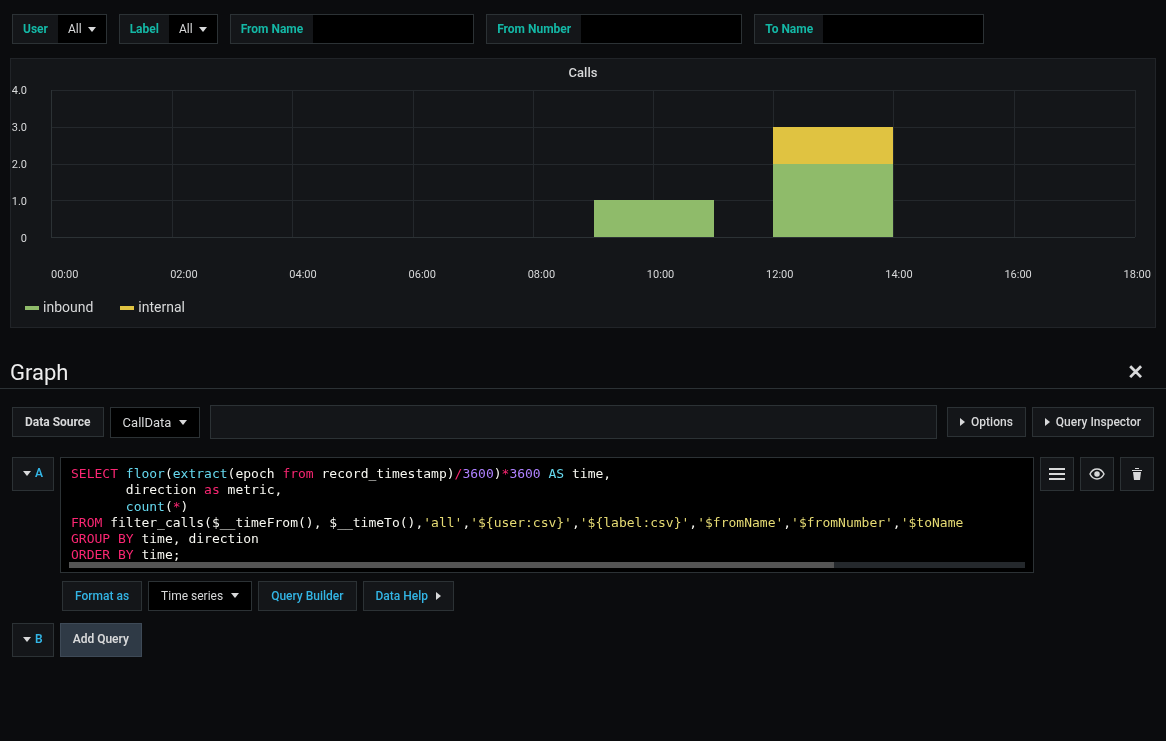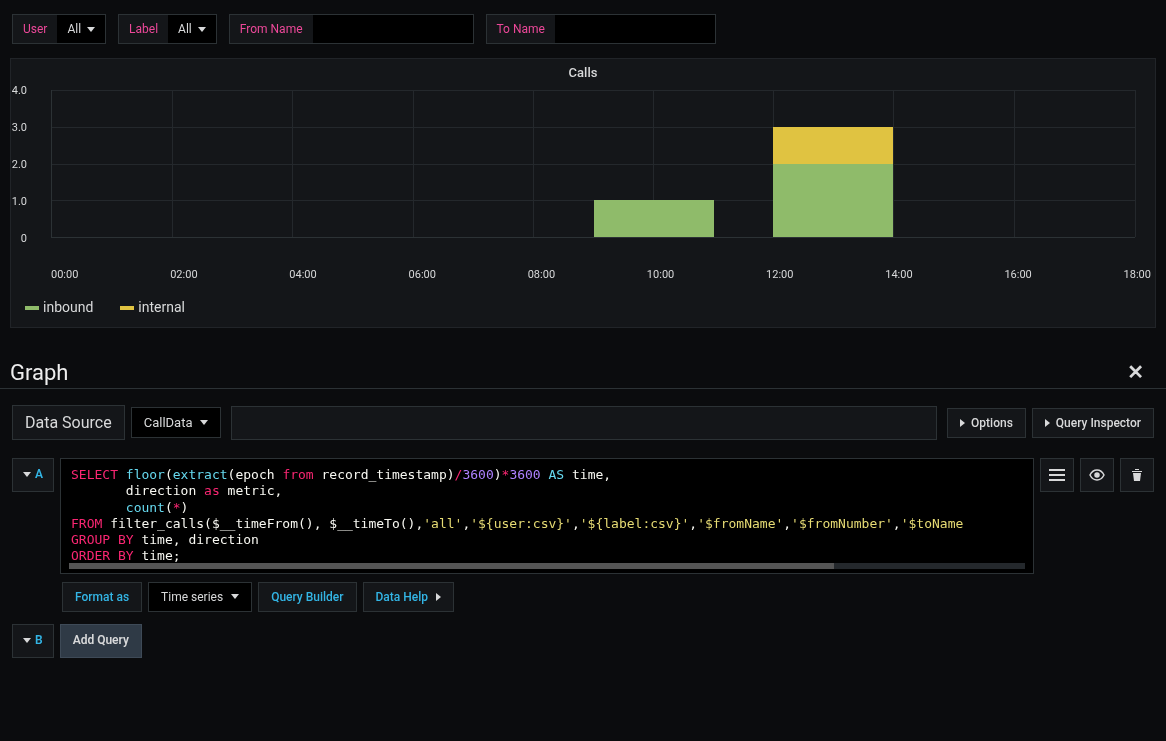--- a/index.html
+++ b/index.html
@@ -1,19 +1,19 @@
 <!DOCTYPE html>
 <html><head>
 <meta charset="utf-8">
 <style>
 * { box-sizing: border-box; margin: 0; padding: 0; }
 body { background: #0b0c0e; color: #d8d9da; font-family: -apple-system, Roboto, "Helvetica Neue", Arial, sans-serif; font-size: 13px; width: 1166px; height: 741px; overflow: hidden; }
 .filters { display: flex; flex-wrap: wrap; gap: 10px 12px; padding: 14px 12px 8px; }
 .filter { display: flex; align-items: center; border: 1px solid #2c3235; background: #141619; }
-.filter .lbl { color: #ec4899; padding: 0 10px; font-weight: 400; font-size: 12px; line-height: 28px; }
+.filter .lbl { color: #14b8a6; padding: 0 10px; font-weight: 700; font-size: 12px; line-height: 28px; }
 .filter .sel { background: #000; padding: 0 10px; line-height: 28px; display: flex; align-items: center; gap: 6px; font-size: 12px; }
 .filter .inp { background: #000; width: 160px; height: 28px; border: none; }
 .caret { width: 0; height: 0; border-left: 4px solid transparent; border-right: 4px solid transparent; border-top: 5px solid #d8d9da; display: inline-block; }
 
 .panel { margin: 6px 10px; border: 1px solid #212428; background: #141619; }
 .panel-title { text-align: center; font-weight: 500; padding: 6px 0; color: #d8d9da; }
 .chart { position: relative; margin: 4px 20px 18px 40px; height: 160px; text-align: right; }
 .yaxis { position: absolute; left: -24px; top: 0; height: 148px; font-size: 11px; color: #d8d9da; }
 .yaxis div { position: absolute; right: 0; transform: translateY(-50%); }
 .plot { position: absolute; left: 0; top: 0; right: 0; bottom: 12px; border-left: 1px solid #2c3235; border-bottom: 1px solid #2c3235; }
@@ -25,21 +25,21 @@
 .legend .sw { width: 14px; height: 4px; display: inline-block; margin-right: 4px; vertical-align: middle; }
 
 .tabs-row { display: flex; align-items: center; padding: 10px 12px 0 10px; border-bottom: 1px solid #2c3235; margin-top: 18px; position: relative; }
 .graph-head { font-size: 22px; font-weight: 400; color: #eee; margin-right: 28px; }
 .tabs { display: flex; }
 .tab { padding: 10px 18px; color: #d8d9da; font-size: 14px; cursor: pointer; }
 .tab.active { background: #141619; border-top: 2px solid #eb7b18; margin-top: -2px; }
 .close-x { margin-left: auto; font-size: 20px; font-weight: bold; color: #d8d9da; cursor: pointer; padding: 4px 10px; }
 
 .ds-row { display: flex; align-items: center; gap: 6px; padding: 16px 12px; }
-.ds-lbl { background: #141619; border: 1px solid #2c3235; padding: 7px 12px; font-size: 16px; font-weight: 400; }
+.ds-lbl { background: #141619; border: 1px solid #2c3235; padding: 7px 12px; font-size: 12px; font-weight: 700; }
 .ds-sel { background: #000; border: 1px solid #2c3235; padding: 7px 12px; display: flex; align-items: center; gap: 8px; font-size: 13px; }
 .ds-spacer { flex: 1; background: #141619; border: 1px solid #2c3235; height: 34px; margin: 0 4px; }
 .ds-btn { background: #141619; border: 1px solid #2c3235; padding: 7px 12px; font-size: 12px; font-weight: 500; display: flex; align-items: center; gap: 6px; cursor: pointer; }
 .small-caret { width: 0; height: 0; border-top: 4px solid transparent; border-bottom: 4px solid transparent; border-left: 5px solid #d8d9da; }
 
 .query-row { display: flex; padding: 2px 12px; gap: 6px; }
 .qlabel { display: flex; align-items: flex-start; gap: 4px; border: 1px solid #2c3235; background: #141619; padding: 8px 10px; height: 34px; font-size: 12px; font-weight: 600; color: #33b5e5; }
 .editor { flex: 1; background: #000; border: 1px solid #2c3235; padding: 8px 10px; font-family: "Menlo","Consolas",monospace; font-size: 13px; line-height: 1.25; white-space: pre; overflow-x: hidden; position: relative; }
 .editor .scroll { position: absolute; left: 8px; right: 8px; bottom: 4px; height: 6px; background: #24282c; }
 .editor .scroll .thumb { position: absolute; left: 0; width: 80%; top: 0; bottom: 0; background: #555; }
@@ -75,20 +75,24 @@
   </div>
   <div class="filter">
     <span class="lbl">Label</span>
     <span class="sel">
         <span>All</span>
         <span class="caret"></span>
       </span>
   </div>
   <div class="filter">
     <span class="lbl">From Name</span>
+    <input class="inp" style="">
+  </div>
+  <div class="filter">
+    <span class="lbl">From Number</span>
     <input class="inp" style="">
   </div>
   <div class="filter">
     <span class="lbl">To Name</span>
     <input class="inp" style="">
   </div>
 </div>
 
 <div class="panel">
   <div class="panel-title">Calls</div>

